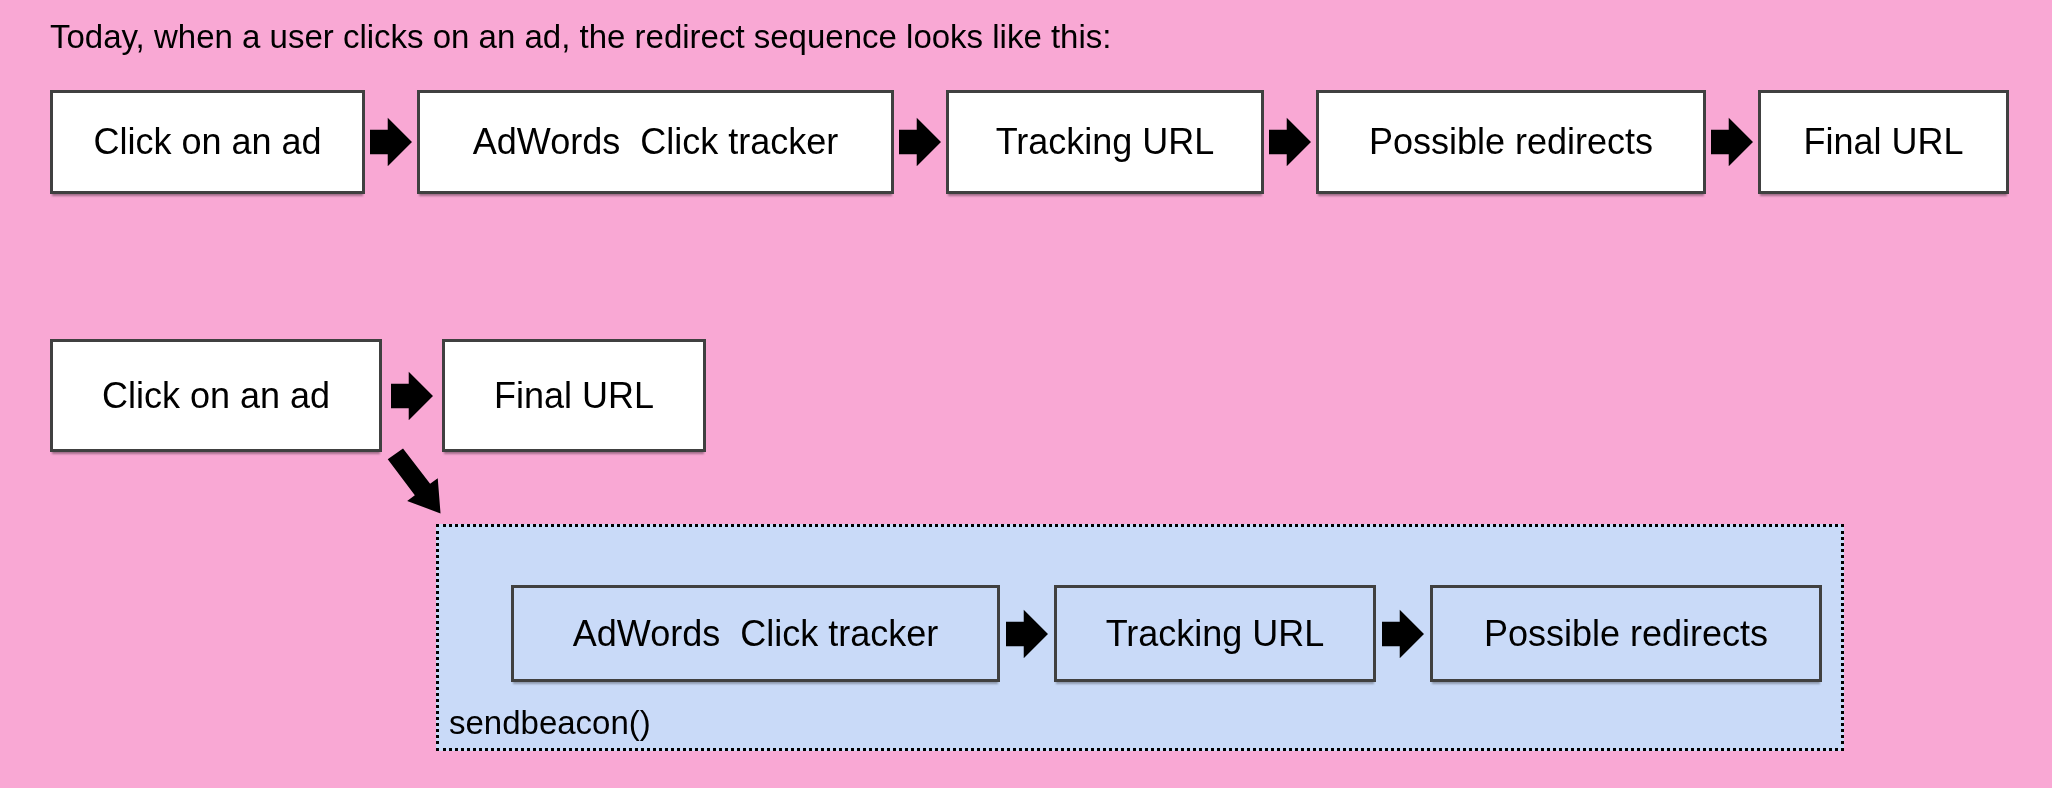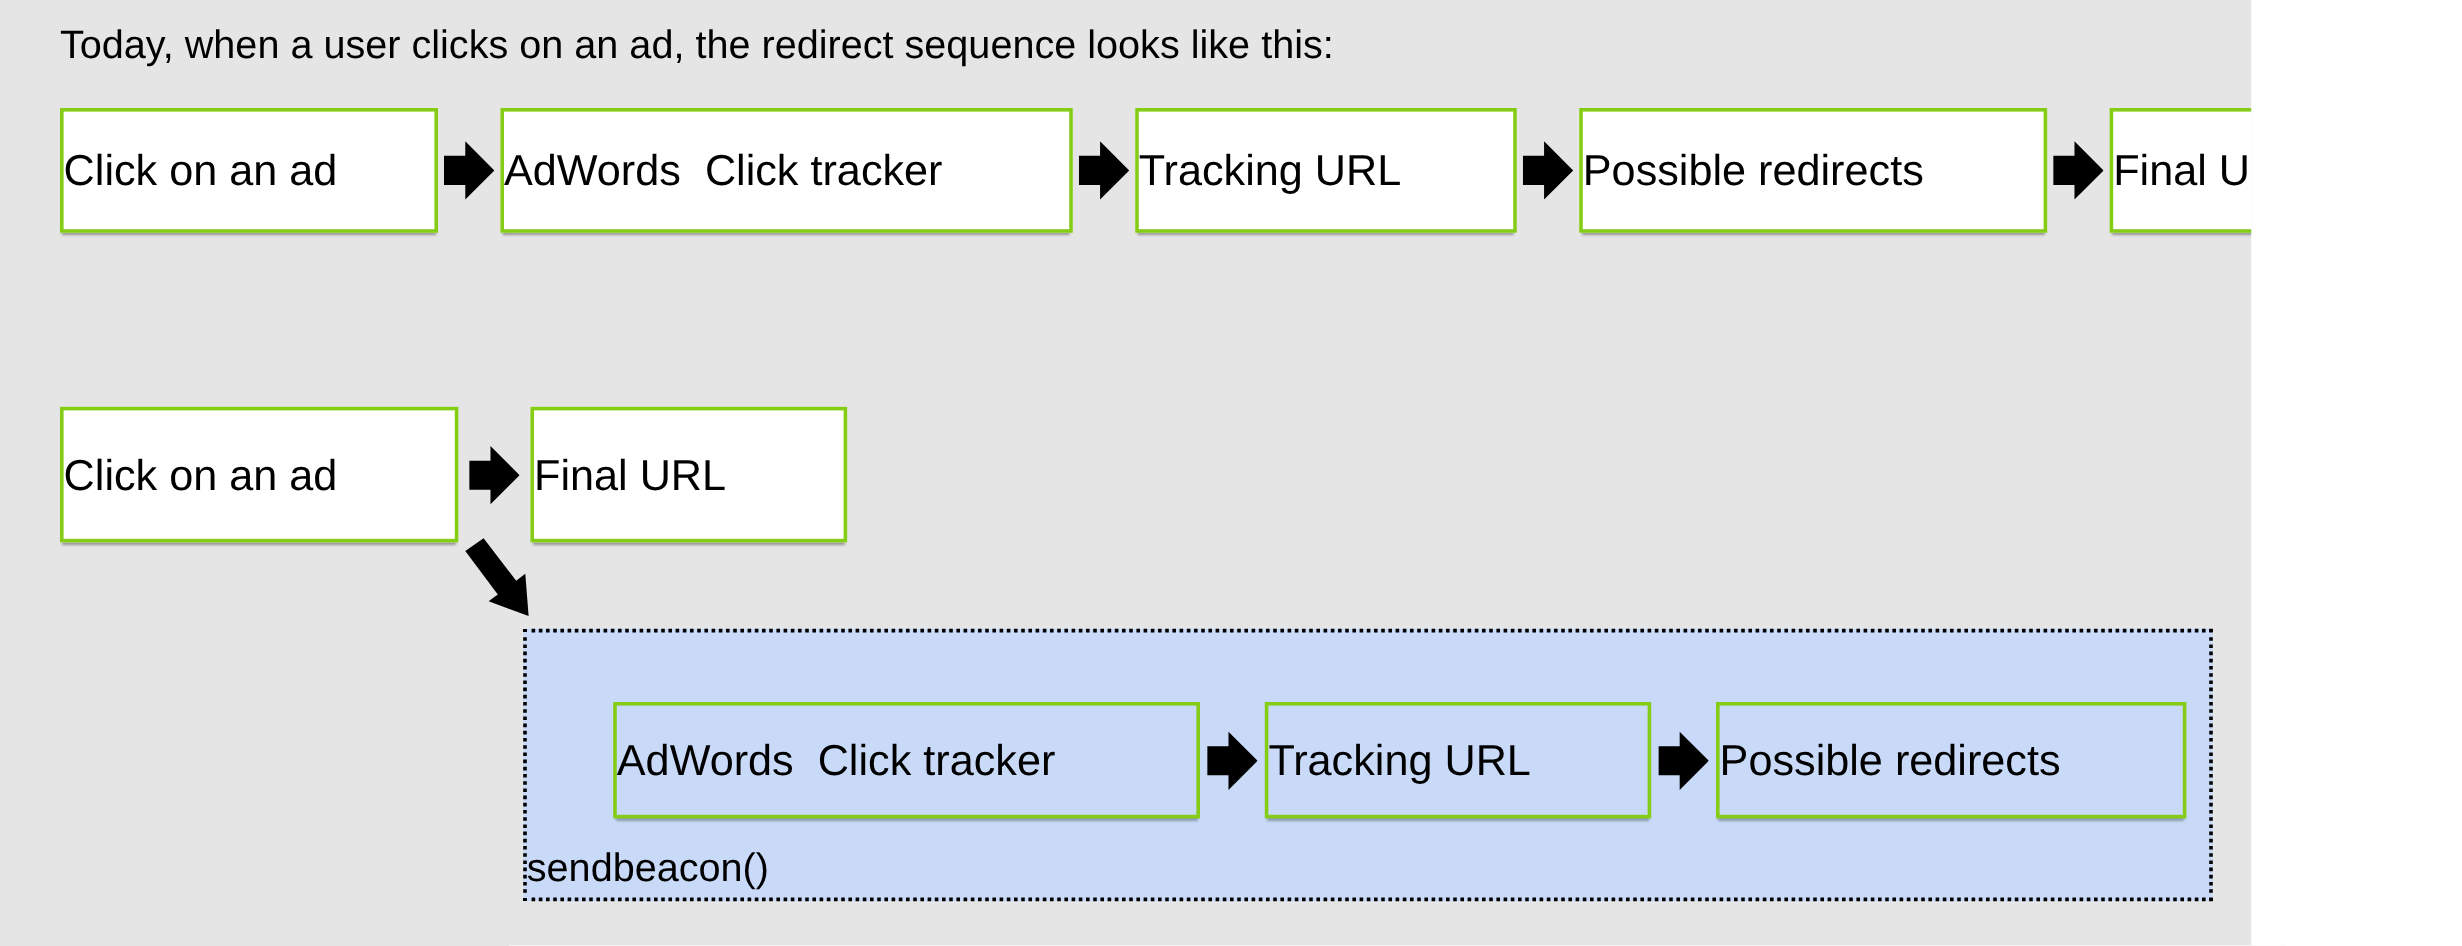--- a/index.html
+++ b/index.html
@@ -1,20 +1,20 @@
 <!DOCTYPE html>
 <html><head>
 <meta charset="utf-8">
 <style>
   html, body { margin: 0; padding: 0; background: #ffffff; }
   .canvas {
     position: relative;
-    width: 1876px;
+    width: 2052px;
     height: 788px;
-    background: #e5e5e5;
+    background: #f9a8d4;
     font-family: "Liberation Sans", sans-serif;
     color: #000000;
     overflow: hidden;
   }
   .caption {
     position: absolute;
     left: 50px;
     font-size: 33px;
     line-height: 1.25;
     color: #000000;
@@ -27,24 +27,25 @@
     position: absolute;
     display: flex;
     align-items: center;
   }
   #flow-today    { left: 50px; top: 90px;  height: 104px; gap: 5px; }
   #flow-parallel { left: 50px; top: 339px; height: 113px; gap: 9px; }
 
   .box {
     box-sizing: border-box;
     height: 100%;
-    border: 3px solid #84cc16;
+    border: 3px solid #404040;
     background: #ffffff;
     display: flex;
     align-items: center;
+    justify-content: center;
     box-shadow: 0 4px 2px -2px rgba(0,0,0,0.35);
     flex: 0 0 auto;
   }
   .step-label {
     font-size: 36px;
     white-space: pre;
     color: #000000;
   }
   .w315 { width: 315px; }
   .w477 { width: 477px; }
@@ -80,21 +81,21 @@
     top: 58px;
     height: 97px;
     gap: 6px;
   }
   .panel .box {
     background: transparent;
     box-shadow: 0 4px 2px -2px rgba(0,0,0,0.30);
   }
   .panel-label {
     position: absolute;
-    left: 0;
+    left: 10px;
     bottom: 6px;
     font-size: 33px;
     color: #000000;
   }
 </style>
 </head>
 <body>
 
 <div class="canvas">
 

